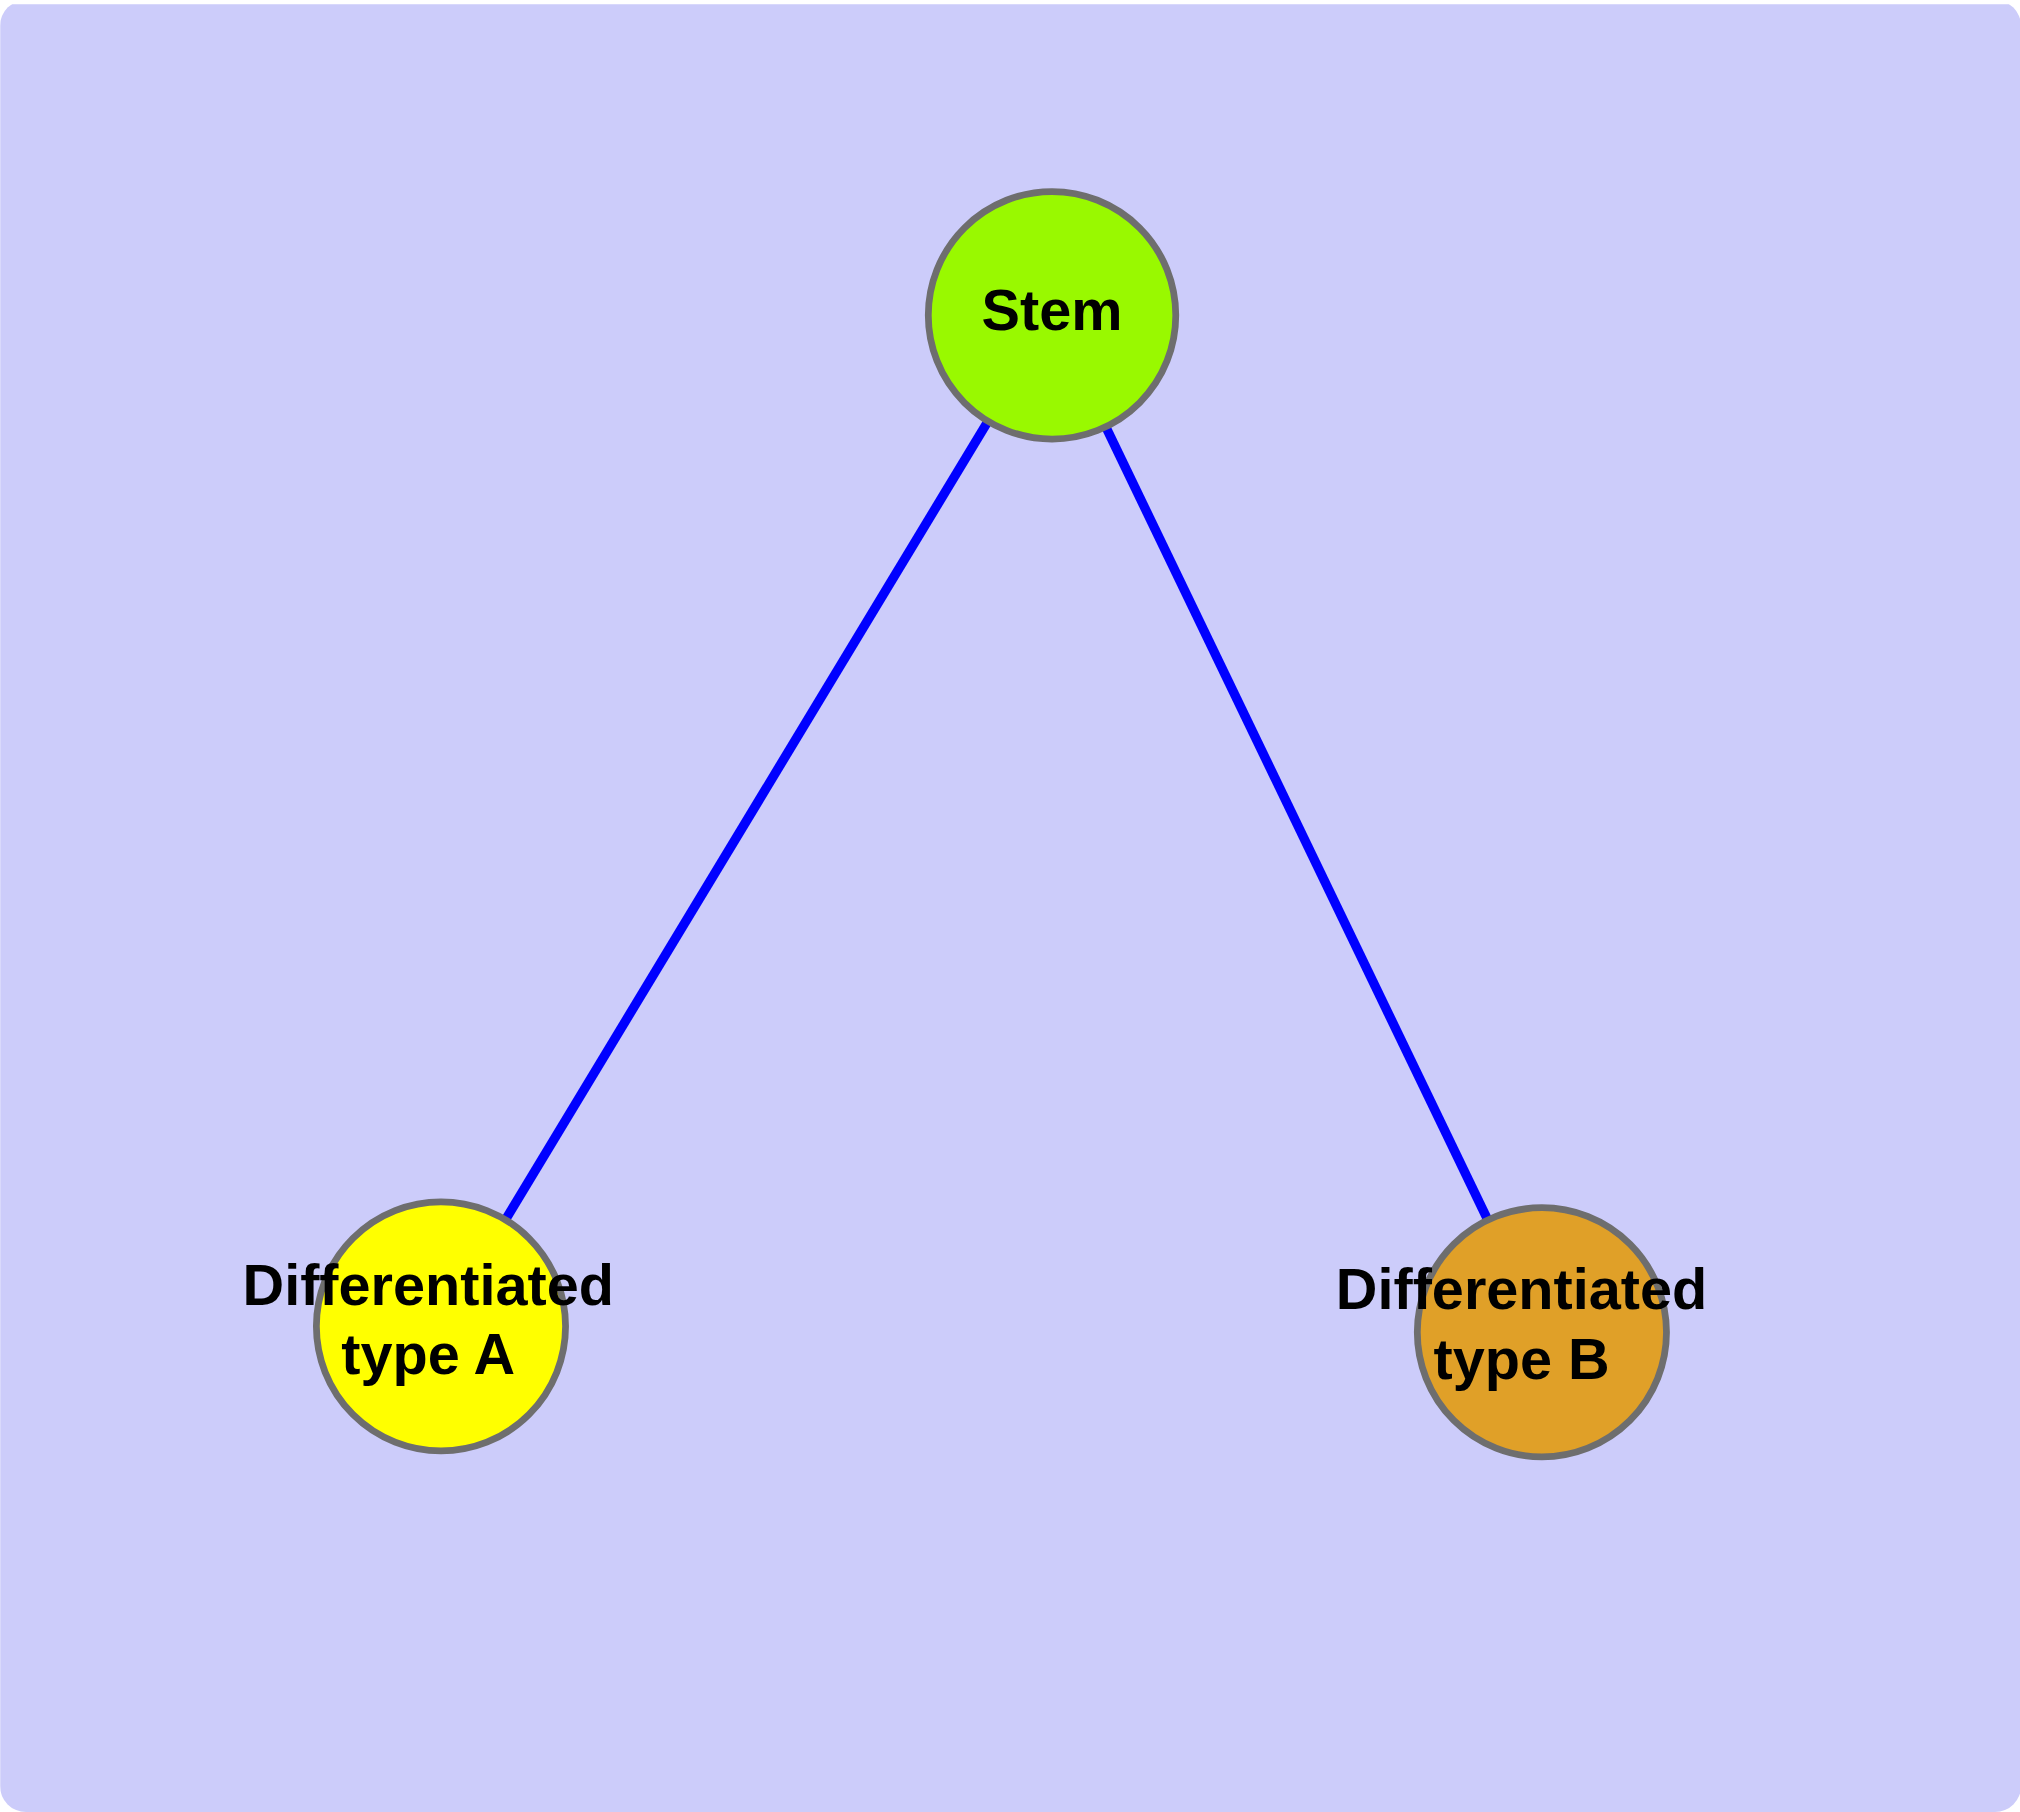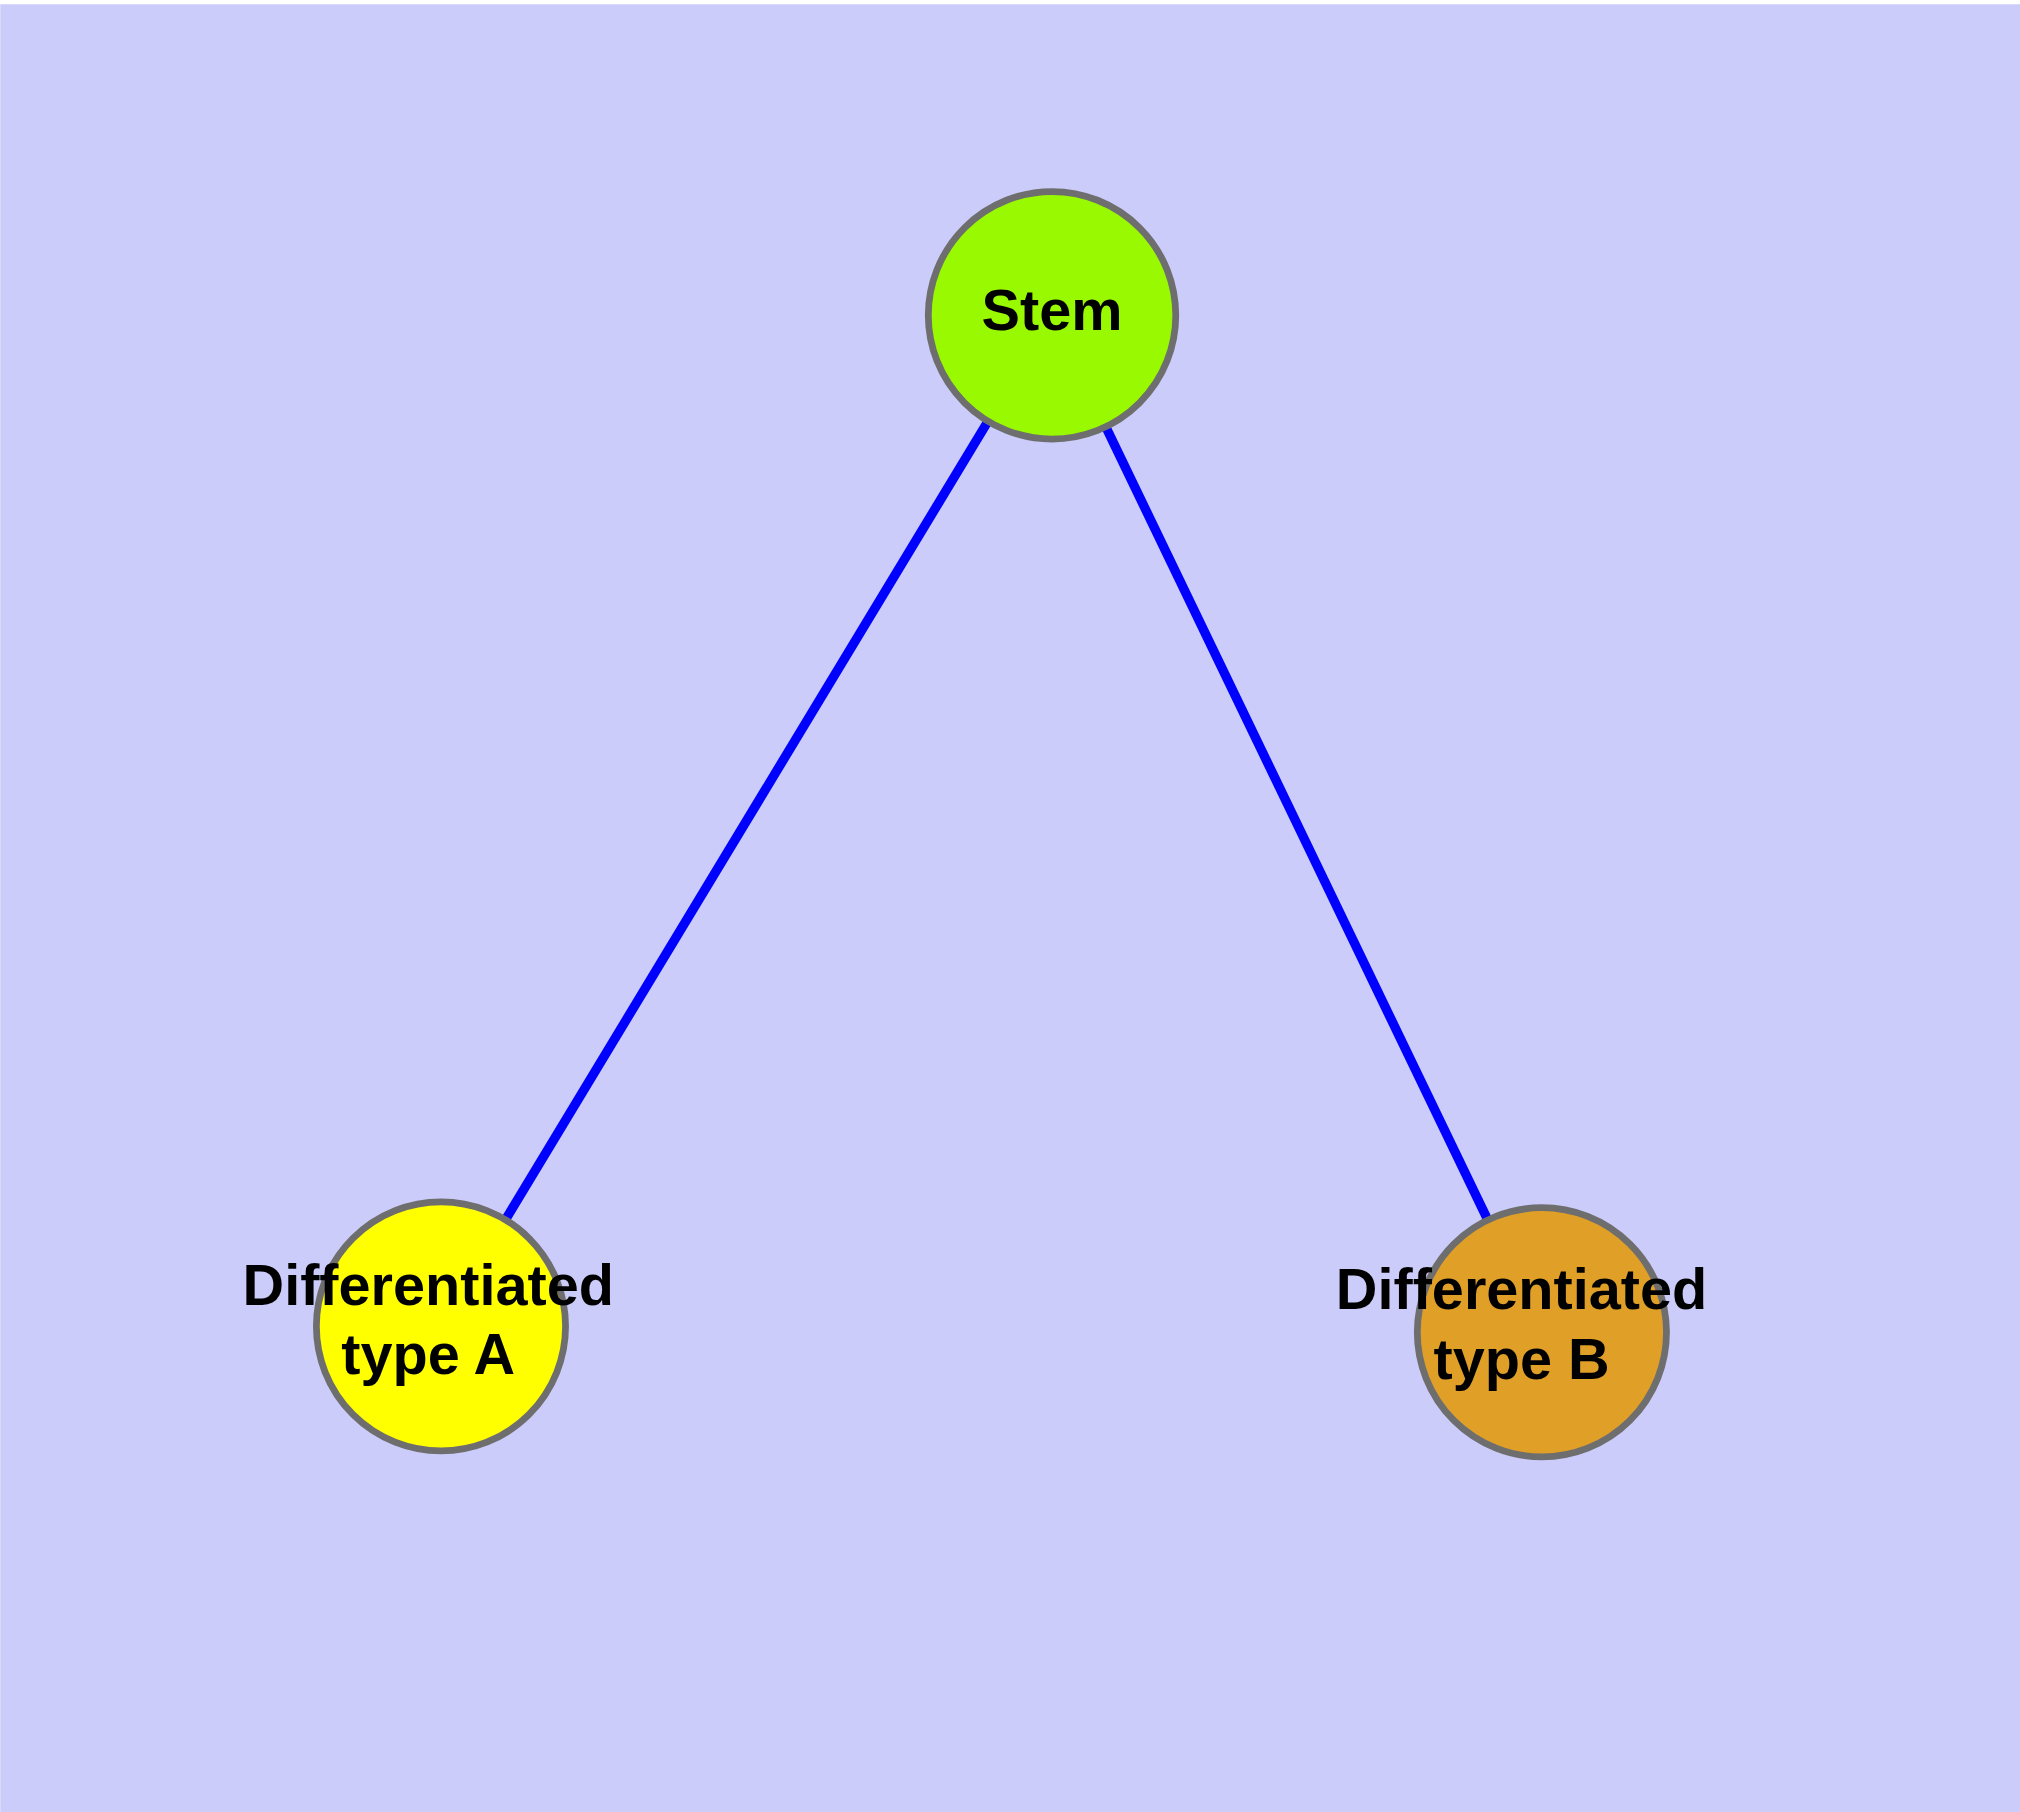--- a/index.html
+++ b/index.html
@@ -7,20 +7,21 @@
     margin: 0;
     padding: 0;
     background: #ffffff;
   }
   #canvas {
     position: relative;
     width: 2021px;
     height: 1812px;
     background: #ffffff;
     overflow: hidden;
+    border-radius: 26px;
   }
   #graph-svg {
     position: absolute;
     top: 0;
     left: 0;
     width: 2021px;
     height: 1812px;
     display: block;
   }
   .node-label {

